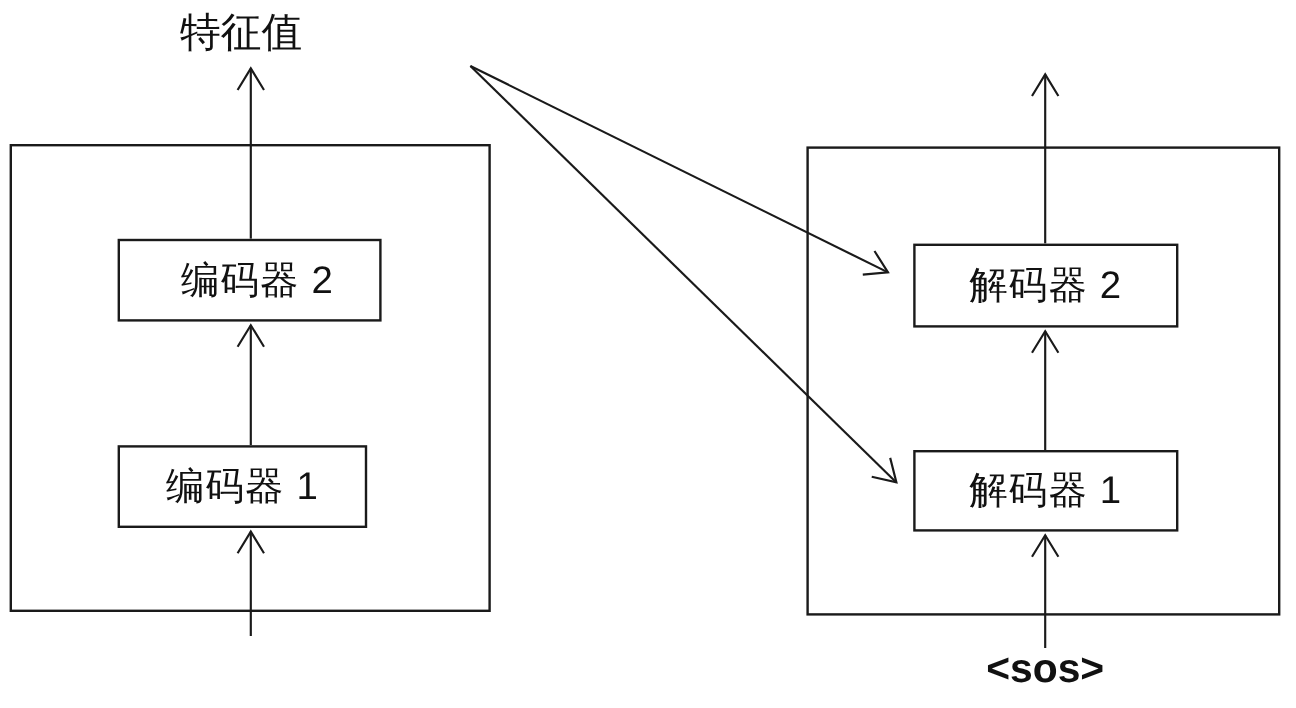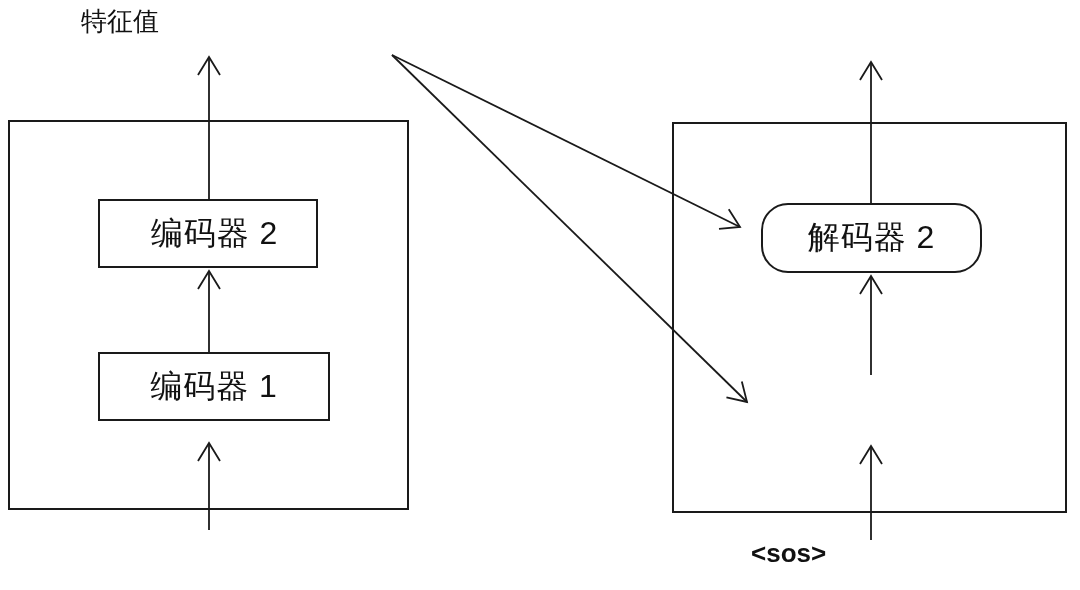--- a/index.html
+++ b/index.html
@@ -30,28 +30,28 @@
     background: #ffffff;
     box-sizing: border-box;
     display: flex;
     align-items: center;
     justify-content: center;
     font-size: 32px;
     letter-spacing: 1px;
     z-index: 2;
   }
   .layer-box.enc2 { left: 98px;  top: 199px; width: 220px; height: 69px; padding-left: 13px; }
-  .layer-box.enc1 { left: 98px;  top: 352px; width: 232px; height: 69px; }
-  .layer-box.dec2 { left: 761px; top: 203px; width: 221px; height: 70px; border-radius: 27px; }
+  .layer-box.enc1 { left: 98px;  top: 371px; width: 208px; height: 69px; }
+  .layer-box.dec2 { left: 761px; top: 203px; width: 221px; height: 70px; }
   .layer-box.dec1 { left: 761px; top: 375px; width: 221px; height: 68px; }
   .flow-label {
     position: absolute;
     width: 240px;
-    text-align: left;
-    font-size: 26px;
+    text-align: center;
+    font-size: 34px;
     white-space: nowrap;
     z-index: 3;
   }
   .flow-label.feature   { left: 81px;  top: 4px; }
   .flow-label.je        { left: 751px; top: 6px; }
   .flow-label.iamgood   { left: 89px;  top: 542px; }
   .flow-label.sos       { left: 751px; top: 538px; font-weight: bold; }
   svg.wires {
     position: absolute;
     left: 0; top: 0;
@@ -95,17 +95,20 @@
     <span>编码器 2</span>
   </div>
   <div class="layer-box enc1">
     <span>编码器 1</span>
   </div>
 
   <div class="group-box decoder"></div>
   <div class="layer-box dec2">
     <span>解码器 2</span>
   </div>
+  <div class="layer-box dec1">
+    <span>解码器 1</span>
+  </div>
 
   <div class="flow-label feature">特征值</div>
   <div class="flow-label sos">&lt;sos&gt;</div>
 
 </div>
 
 </body></html>

